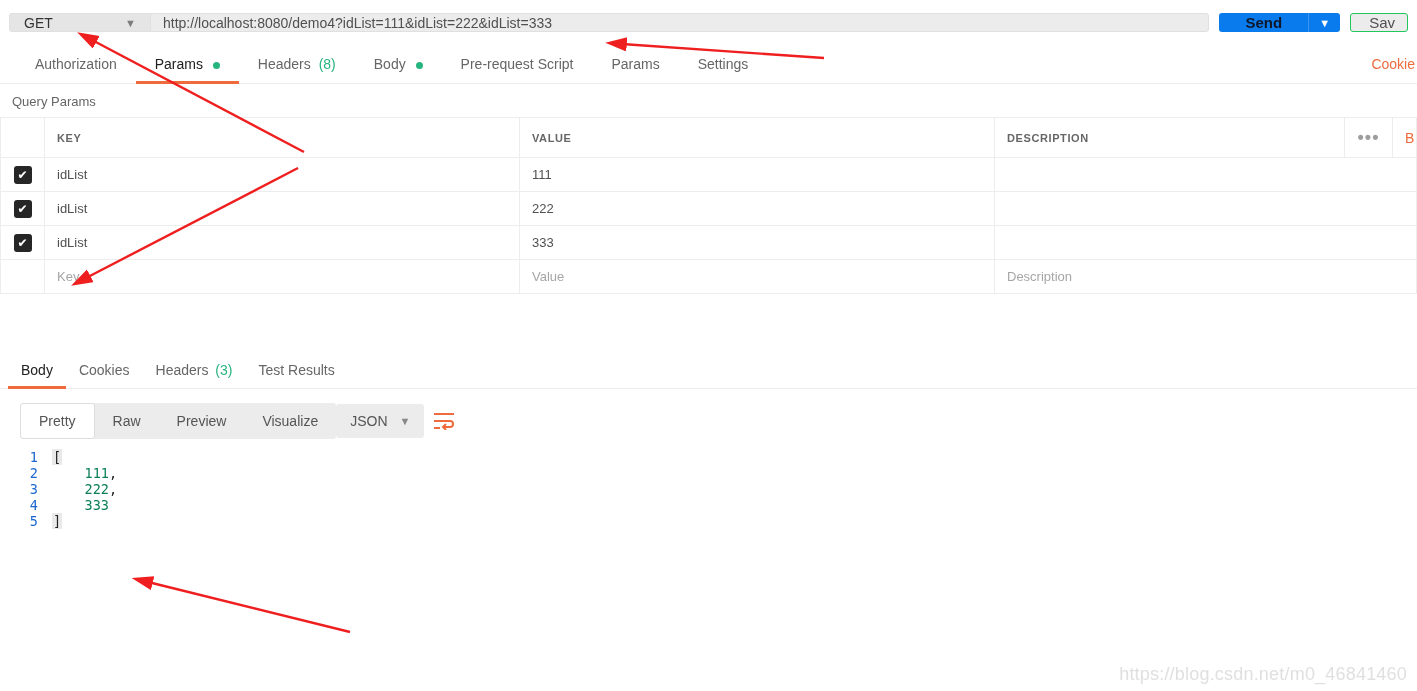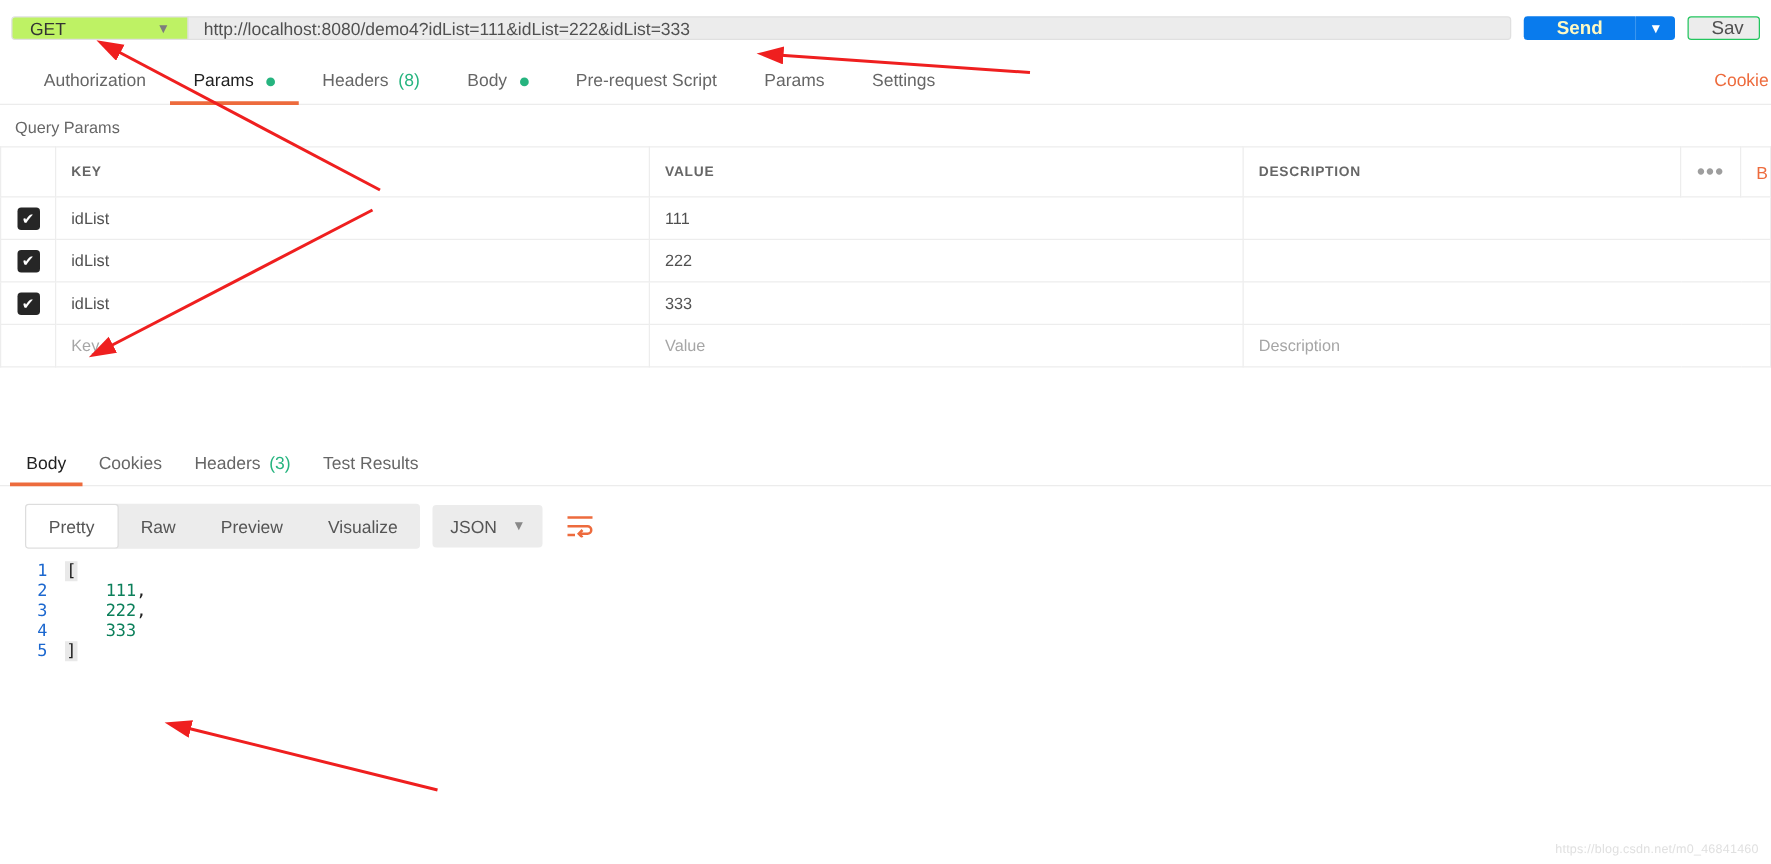--- a/index.html
+++ b/index.html
@@ -16,21 +16,21 @@
 
   
   .req-bar {
     display: flex;
     align-items: stretch;
     gap: 10px;
     padding: 13px 9px 13px 9px;
   }
   .method-select {
     width: 142px;
-    background: #bef264;
+    background: #e5e5e5;
     border: 1px solid #e0e0e0;
     display: flex;
     align-items: center;
     justify-content: space-between;
     padding: 0 14px;
     font-size: 14px;
     color: #333;
     border-radius: 3px 0 0 3px;
     margin-right: -11px;
     cursor: pointer;
@@ -42,21 +42,21 @@
     border: 1px solid #e0e0e0;
     padding: 0 12px;
     font-size: 14px;
     color: #505050;
     border-radius: 0 3px 3px 0;
     display:flex; align-items:center;
   }
   .send-group { display:flex; }
   .send-btn {
     background: #097bed;
-    color: #fef9c3;
+    color: #0f172a;
     border: none;
     padding: 0 26px;
     font-size: 15px;
     font-weight: 600;
     border-radius: 3px 0 0 3px;
     cursor:pointer;
   }
   .send-drop {
     background: #097bed;
     border: none;
@@ -190,21 +190,21 @@
   .globe {
     width:16px; height:16px; border:1.4px solid #888; border-radius:50%; position:relative; display:inline-block;
   }
   .globe::before { content:""; position:absolute; left:0; right:0; top:50%; height:1px; background:#888;}
   .globe::after { content:""; position:absolute; top:0; bottom:0; left:50%; width:8px; margin-left:-4px; border:1.2px solid #888; border-radius:50%;}
 
   
   .body-toolbar {
     display:flex;
     align-items:center;
-    gap:10px;
+    gap:0;
     padding: 14px 10px 4px 20px;
   }
   .view-group {
     display:flex;
     background:#ececec;
     border-radius:3px;
     overflow:hidden;
   }
   .view-btn {
     padding: 9px 18px;
@@ -249,21 +249,21 @@
   .code .brkt { background:#e9e9e9; padding:0 1px;}
   .code .num { color:#0b7f5a;}
   .code .sym { color:#212121;}
 
   
   .arrow { position:absolute; pointer-events:none;}
   .arrow svg { overflow:visible;}
   .watermark {
     position:absolute;
     right:10px; bottom:6px;
-    font-size:10px;
+    font-size:18px;
     color:#e0e0e0;
     letter-spacing:0.2px;
   }
 </style>
 </head>
 <body>
 
 <div class="req-bar">
   <div class="method-select">
     <span>GET</span>

